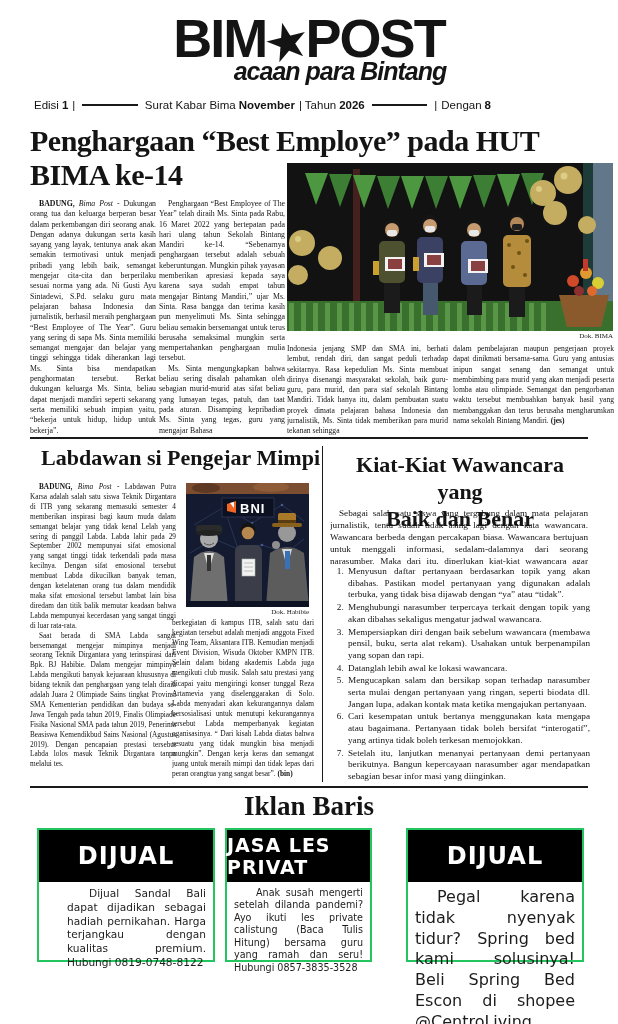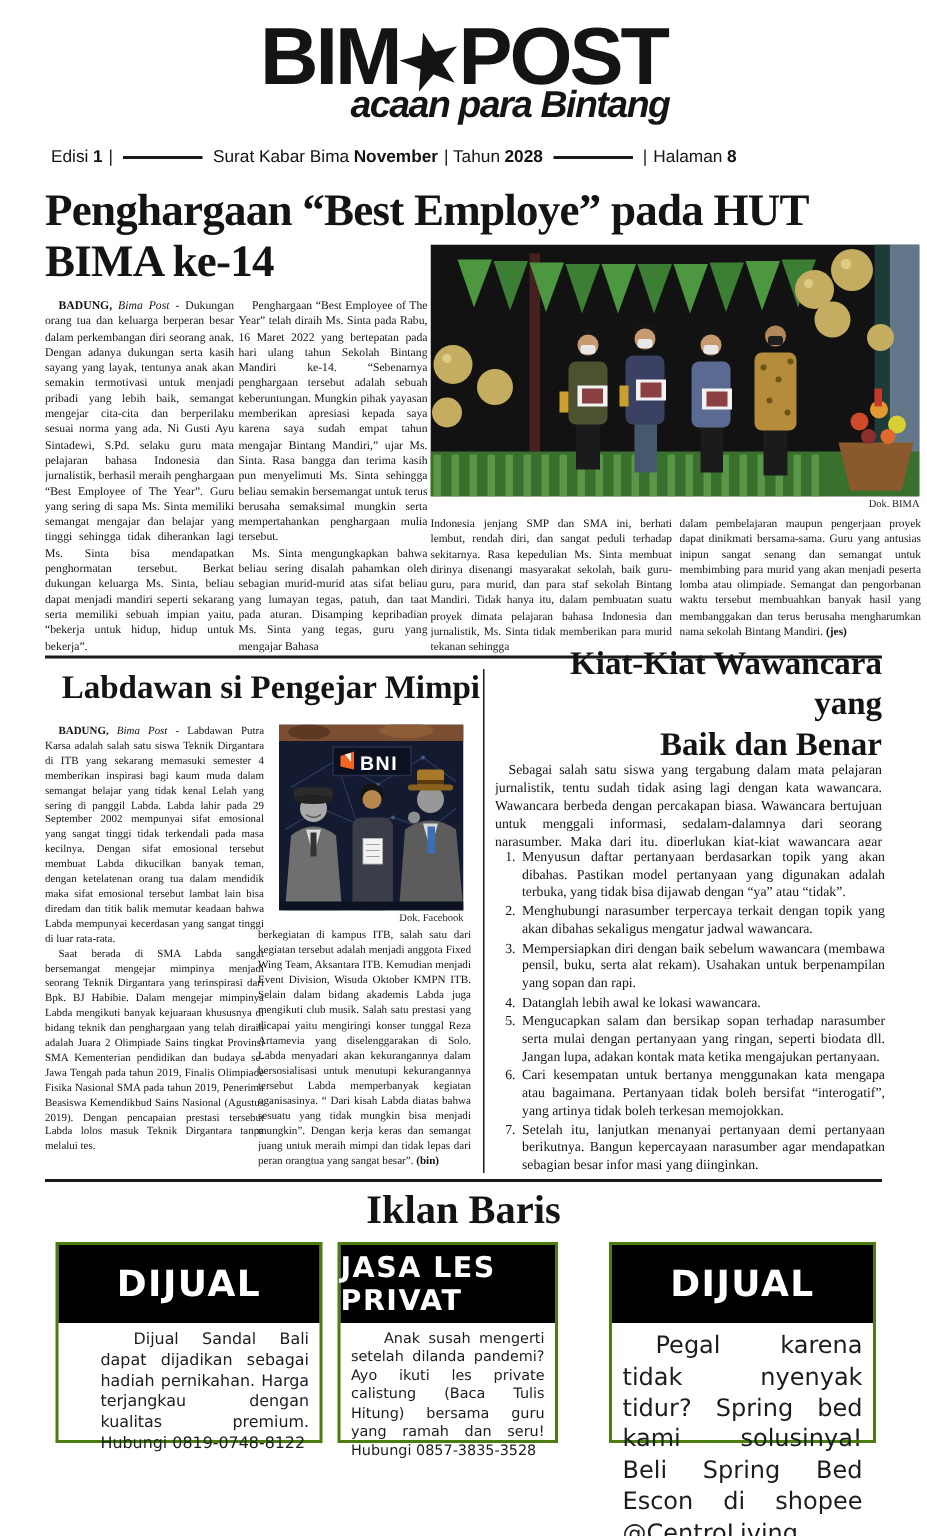--- a/index.html
+++ b/index.html
@@ -32,21 +32,21 @@
   .kiat-body p{margin:0;text-indent:9px;}
   .kiat-list{font-size:9.2px;line-height:11.7px;text-align:justify;overflow:hidden;}
   .kiat-list ol{margin:0;padding-left:16px;}
   .kiat-list li{padding-left:2px;margin:0 0 1px 0;}
 
   .hrule{border-top:2px solid #1a1a1a;height:0;}
   .vrule{border-left:1.5px solid #1a1a1a;width:0;}
 
   
   .iklan-title{left:0;top:791px;width:618px;text-align:center;font-size:27px;font-weight:bold;}
-  .ad{position:absolute;top:828px;height:134px;border:2px solid #4d7c0f;background:#fff;box-sizing:border-box;
+  .ad{position:absolute;top:828px;height:134px;border:2px solid #22c55e;background:#fff;box-sizing:border-box;
       font-family:"DejaVu Sans",sans-serif;}
   .ad-header{height:52px;background:#000;color:#fff;display:flex;align-items:center;justify-content:center;
              font-weight:bold;letter-spacing:1px;}
   .ad-body{padding:5px 7px;text-align:justify;text-indent:22px;line-height:1.3;color:#1c1c1c;}
   .ad1 .ad-header{font-size:24px;}
   .ad2 .ad-header{font-size:19px;}
   .ad3 .ad-header{font-size:24px;}
   .ad1 .ad-body{font-size:10.6px;padding-left:28px;}
   .ad2 .ad-body{font-size:9.6px;}
   .ad3 .ad-body{font-size:16px;}
@@ -62,24 +62,24 @@
   </div>
 
   <div class="abs edition">
     <span>Edisi</span>
     <b>1</b>
     <span class="sp">|</span>
     <span class="rule"></span>
     <span>Surat Kabar Bima</span>
     <b>November</b>
     <span class="sp">| Tahun</span>
-    <b>2028</b>
+    <b>2026</b>
     <span class="rule"></span>
     <span>|</span>
-    <span class="sp">Halaman</span>
+    <span class="sp">Dengan</span>
     <b>8</b>
   </div>
 
   <h1 class="abs headline" style="margin:0;">Penghargaan “Best Employe” pada HUT BIMA ke-14</h1>
 
   <svg class="abs" style="left:287px;top:163px;" width="326" height="168" viewBox="0 0 326 168" preserveAspectRatio="none" aria-hidden="true">
     <rect width="326" height="168" fill="#121212"></rect>
     <rect x="306" width="20" height="140" fill="#62788a"></rect>
     <rect x="296" width="10" height="140" fill="#1d3b38"></rect>
     <rect x="66" y="6" width="7" height="132" fill="#45201e"></rect>
@@ -268,29 +268,29 @@
         <circle cx="62" cy="50" r="6.3" fill="#b6884f"></circle>
       <rect x="56" y="76" width="13" height="17" fill="#f2f2f2" stroke="#b5b5b5" stroke-width="0.6"></rect>
       <g stroke="#999" stroke-width="0.6">
           <line x1="58" y1="80" x2="67" y2="80"></line>
           <line x1="58" y1="84" x2="67" y2="84"></line>
           <line x1="58" y1="88" x2="67" y2="88"></line>
         </g>
     </g>
     <rect y="118" width="123" height="6" fill="#0d1322"></rect>
   </svg>
-  <div class="abs cap" style="left:186px;top:608px;width:123px;">Dok. Facebook</div>
+  <div class="abs cap" style="left:186px;top:608px;width:123px;">Dok. Habibie</div>
 
   <div class="abs news small3" style="left:172px;top:618px;width:142px;height:166px;">
     <p class="cont"><span>berkegiatan di kampus ITB, salah satu dari kegiatan tersebut adalah menjadi anggota Fixed Wing Team, Aksantara ITB. Kemudian menjadi Event Division, Wisuda Oktober KMPN ITB. Selain dalam bidang akademis Labda juga mengikuti club musik. Salah satu prestasi yang dicapai yaitu  mengiringi konser tunggal Reza Artamevia yang diselenggarakan di Solo. Labda menyadari akan kekurangannya dalam bersosialisasi untuk menutupi kekurangannya tersebut Labda memperbanyak kegiatan oganisasinya. “ Dari kisah Labda diatas bahwa sesuatu yang tidak mungkin bisa menjadi mungkin”. Dengan kerja keras dan semangat juang untuk meraih mimpi dan tidak lepas dari peran orangtua yang sangat besar”.</span> <b>(bin)</b></p>
   </div>
 
   <div class="abs vrule" style="left:322px;top:446px;height:336px;"></div>
 
-  <h2 class="abs kiat-title" style="margin:0;left:332px;top:428px;width:256px;text-align:right;">
+  <h2 class="abs kiat-title" style="margin:0;left:332px;top:451px;width:256px;">
     <span>Kiat-Kiat Wawancara yang</span><br>
     <span>Baik dan Benar</span>
   </h2>
   <div class="abs kiat-body" style="left:330px;top:508px;width:258px;height:56px;">
     <p>Sebagai salah satu siswa yang tergabung dalam mata pelajaran jurnalistik, tentu sudah tidak asing lagi dengan kata wawancara. Wawancara berbeda dengan percakapan biasa. Wawancara bertujuan untuk menggali informasi, sedalam-dalamnya dari seorang narasumber. Maka dari itu, diperlukan kiat-kiat wawancara agar tujuan wawancara tercapai dengan baik.</p>
 
   </div>
   <div class="abs kiat-list" style="left:330px;top:566px;width:260px;height:216px;">
     <ol>
       <li>Menyusun daftar pertanyaan berdasarkan topik yang akan dibahas. Pastikan model pertanyaan yang digunakan adalah terbuka, yang tidak bisa dijawab dengan “ya” atau “tidak”.</li>

